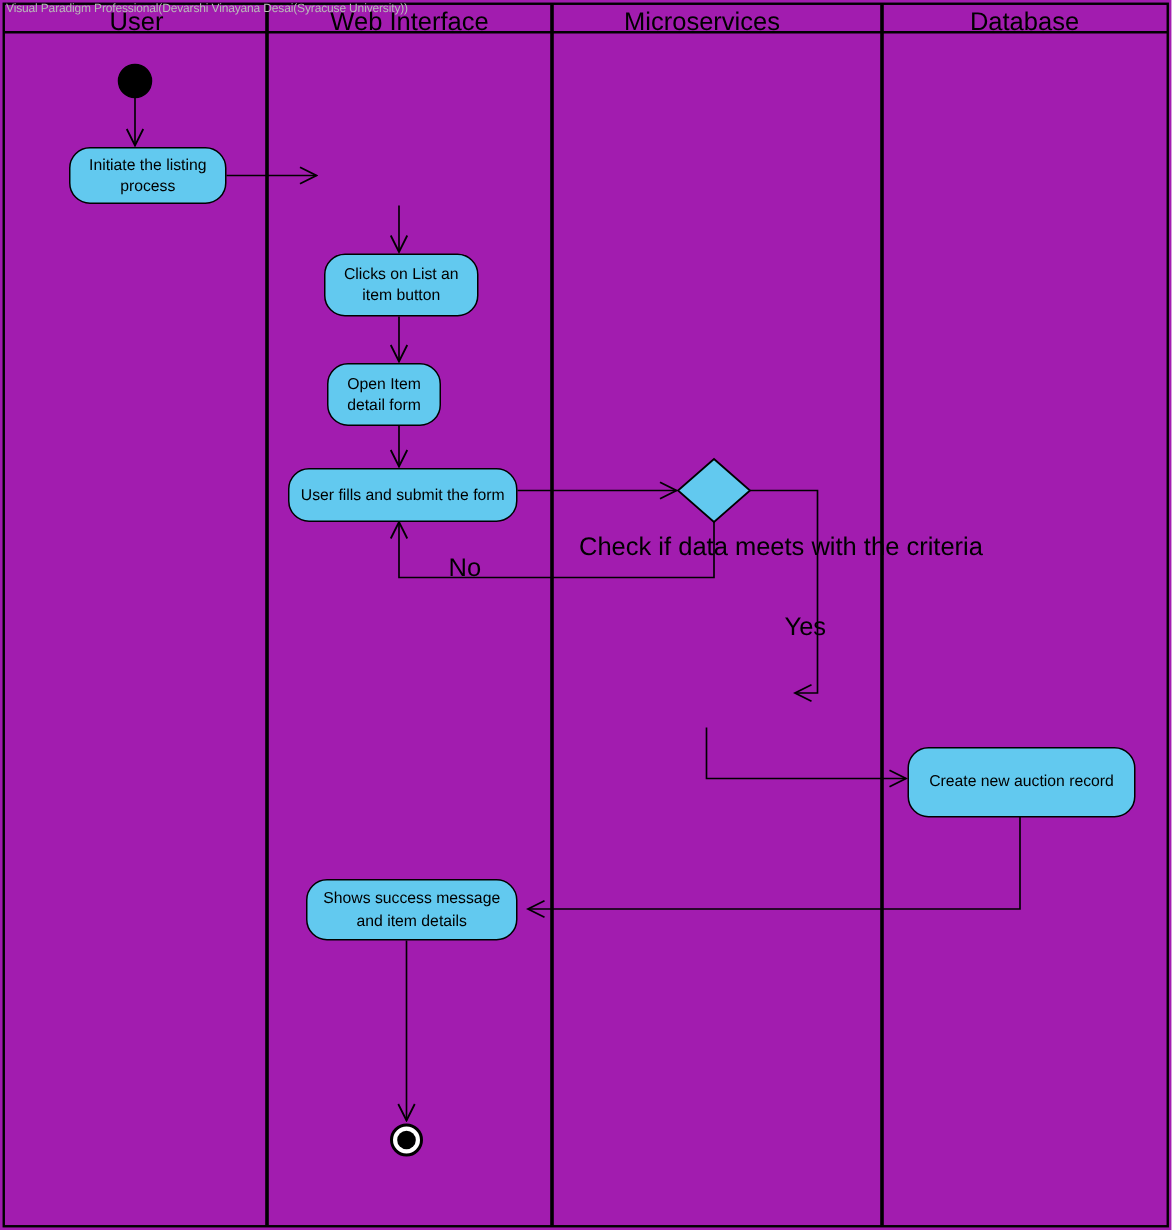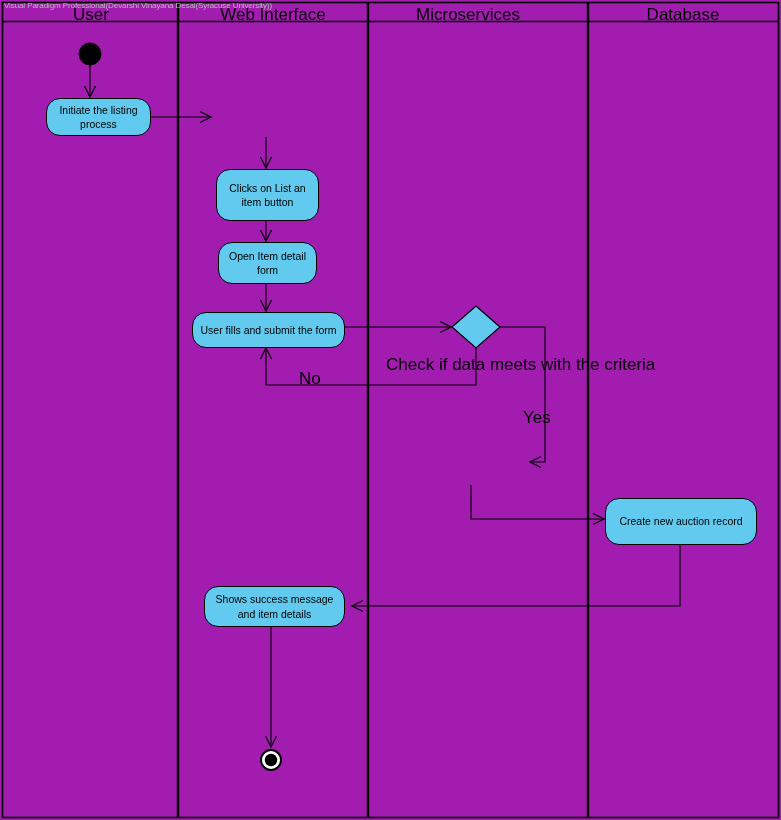--- a/index.html
+++ b/index.html
@@ -129,25 +129,25 @@
   <div class="lane-title" style="left:4px; top:5px; width:174px;">User</div>
   <div class="lane-title" style="left:178px; top:5px; width:190px;">Web Interface</div>
   <div class="lane-title" style="left:368px; top:5px; width:200px;">Microservices</div>
   <div class="lane-title" style="left:588px; top:5px; width:190px;">Database</div>
 
   <div class="node" style="left:46px; top:98px; width:105px; height:38px;">
     <span>Initiate the listing process</span>
   </div>
 
 
-  <div class="node" style="left:216px; top:169px; width:103px; height:52px;">
+  <div class="node" style="left:216px; top:169px; width:103px; height:42px;">
     <span>Clicks on List an item button</span>
   </div>
 
-  <div class="node" style="left:218px; top:242px; width:99px; height:42px;">
+  <div class="node" style="left:218px; top:242px; width:76px; height:42px;">
     <span>Open Item detail form</span>
   </div>
 
   <div class="node" style="left:192px; top:312px; width:153px; height:36px;">
     <span>User fills and submit the form</span>
   </div>
 
 
   <div class="node" style="left:605px; top:498px; width:152px; height:47px;">
     <span>Create new auction record</span>

